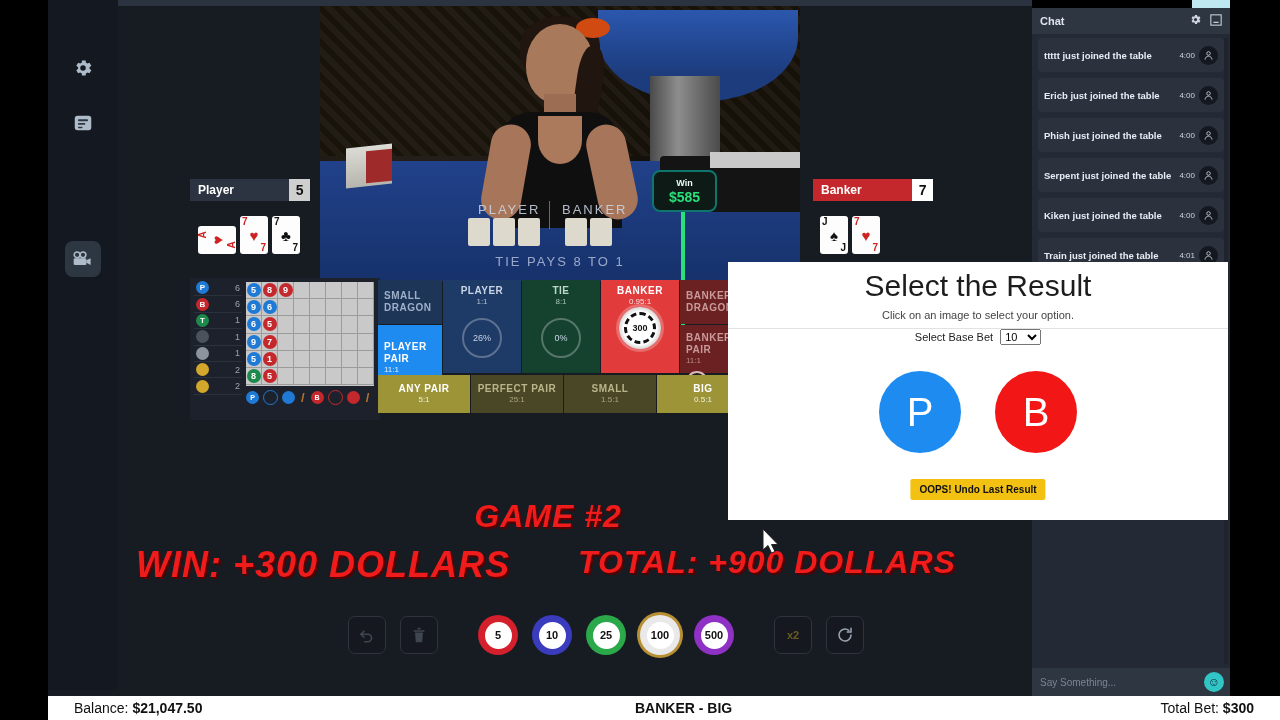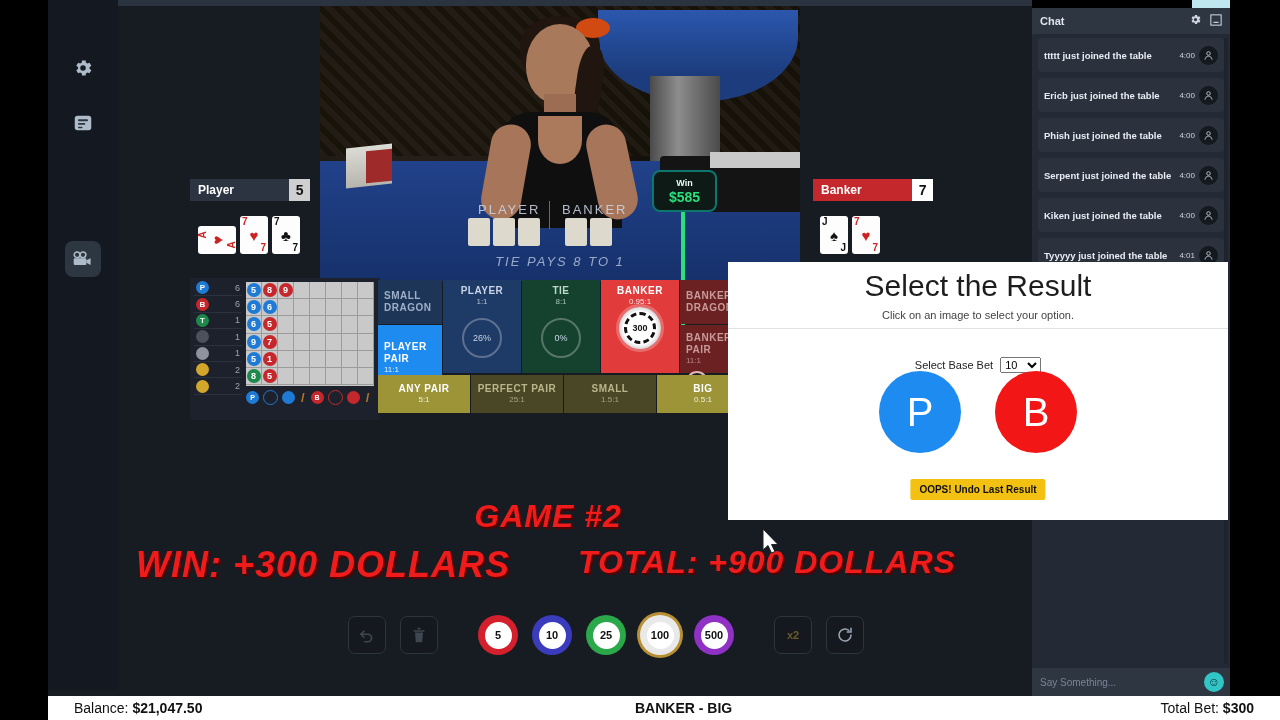--- a/index.html
+++ b/index.html
@@ -36,21 +36,21 @@
   .d-armL{position:absolute;left:6px;top:104px;width:40px;height:96px;border-radius:20px;background:#a6755a;transform:rotate(10deg);}
   .d-armR{position:absolute;left:112px;top:104px;width:40px;height:96px;border-radius:20px;background:#a6755a;transform:rotate(-12deg);}
   .d-flower{position:absolute;left:96px;top:-2px;width:34px;height:20px;border-radius:50%;background:#d04a12;}
   .vid-shoe{position:absolute;left:26px;top:140px;width:46px;height:40px;background:linear-gradient(180deg,#dcdcd6,#b5b5ad);transform:skewY(-6deg);}
   .vid-shoe-red{position:absolute;left:46px;top:144px;width:26px;height:32px;background:#9e2a2a;transform:skewY(-6deg);}
   .vid-device{position:absolute;left:340px;top:150px;width:140px;height:56px;background:#141414;border-radius:4px 0 0 4px;}
   .vid-device2{position:absolute;left:390px;top:146px;width:90px;height:16px;background:#c9c9c9;}
   .vid-lbl{position:absolute;color:#cfd8e8;font-size:13px;letter-spacing:2px;opacity:.85;}
   .vid-cards{position:absolute;display:flex;gap:3px;}
   .vid-card{width:22px;height:28px;background:#ded9cd;border-radius:2px;}
-  .vid-tiepays{position:absolute;left:0;width:480px;text-align:center;color:#b9c6de;font-size:13px;letter-spacing:2px;opacity:.8;font-style:italic;}
+  .vid-tiepays{position:absolute;left:0;width:480px;text-align:center;color:#b9c6de;font-size:13px;letter-spacing:2px;opacity:.8;}
   .vid-divider{position:absolute;left:229px;top:195px;width:1px;height:28px;background:#7e93bb;opacity:.7;}
 
   
   .win-stem{position:absolute;left:633px;top:200px;width:4px;height:156px;background:#29e07a;}
   .win-box{position:absolute;left:604px;top:170px;width:61px;height:38px;border:2px solid #0f766e;border-radius:8px;background:#0d1a16;display:flex;flex-direction:column;align-items:center;justify-content:center;}
   .win-box .wl{color:#e9fff4;font-size:9px;font-weight:bold;line-height:11px;}
   .win-box .wv{color:#29e07a;font-size:14px;font-weight:bold;line-height:16px;}
 
   
   .ph{position:absolute;height:22px;display:flex;align-items:center;}
@@ -139,21 +139,21 @@
   .chat-scroll{position:absolute;right:2px;top:30px;width:4px;height:626px;background:#1e232c;border-radius:2px;}
   .chat-thumb{position:absolute;right:2px;top:330px;width:4px;height:130px;background:#5c6675;border-radius:2px;}
   .chat-topmini{position:absolute;left:1192px;top:0;width:38px;height:8px;background:#bfe7f0;}
 
   
   .modal{position:absolute;left:728px;top:262px;width:500px;height:258px;background:#fff;}
   .modal-hd{height:66px;display:flex;flex-direction:column;align-items:center;justify-content:center;}
   .modal-title{font-size:30px;color:#1d1d1d;font-weight:normal;}
   .modal-sub{font-size:11px;color:#444;margin-top:6px;}
   .modal-body{border-top:1px solid #e2e2e2;height:190px;position:relative;}
-  .basebet{position:absolute;left:0;top:28px;width:500px;text-align:center;font-size:11px;color:#222;}
+  .basebet{position:absolute;left:0;top:0;width:500px;text-align:center;font-size:11px;color:#222;}
   .basebet select{font-size:11px;margin-left:4px;font-family:"Liberation Sans",sans-serif;}
   .opts{position:absolute;left:0;top:42px;width:500px;display:flex;justify-content:center;gap:34px;}
   .opt{width:82px;height:82px;border-radius:50%;display:flex;align-items:center;justify-content:center;color:#fff;font-size:40px;}
   .undo{position:absolute;left:50%;transform:translateX(-50%);top:150px;background:#f3c111;color:#111;font-size:10px;font-weight:bold;padding:5px 9px;border:none;border-radius:2px;font-family:"Liberation Sans",sans-serif;}
 </style>
 </head>
 <body>
 
 <div id="root">
 
@@ -568,20 +568,30 @@
           <div class="tx">Kiken just joined the table</div>
           <div class="tm">4:00</div>
           <div class="av">
             <svg width="11" height="11" viewBox="0 0 16 16" fill="none" stroke="#cdd5e0" stroke-width="1.2">
               <circle cx="8" cy="5" r="2.6"></circle>
               <path d="M3 14c0-3 2.3-5 5-5s5 2 5 5"></path>
             </svg>
           </div>
         </div>
         <div class="msg">
+          <div class="tx">Train just joined the table</div>
+          <div class="tm">4:01</div>
+          <div class="av">
+            <svg width="11" height="11" viewBox="0 0 16 16" fill="none" stroke="#cdd5e0" stroke-width="1.2">
+              <circle cx="8" cy="5" r="2.6"></circle>
+              <path d="M3 14c0-3 2.3-5 5-5s5 2 5 5"></path>
+            </svg>
+          </div>
+        </div>
+        <div class="msg">
           <div class="tx">Tyyyyy just joined the table</div>
           <div class="tm">4:01</div>
           <div class="av">
             <svg width="11" height="11" viewBox="0 0 16 16" fill="none" stroke="#cdd5e0" stroke-width="1.2">
               <circle cx="8" cy="5" r="2.6"></circle>
               <path d="M3 14c0-3 2.3-5 5-5s5 2 5 5"></path>
             </svg>
           </div>
         </div>
         <div class="msg">

